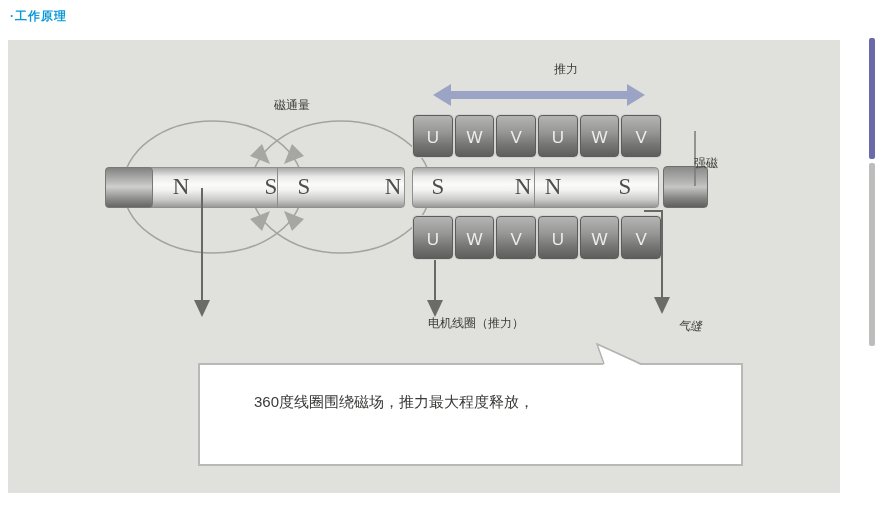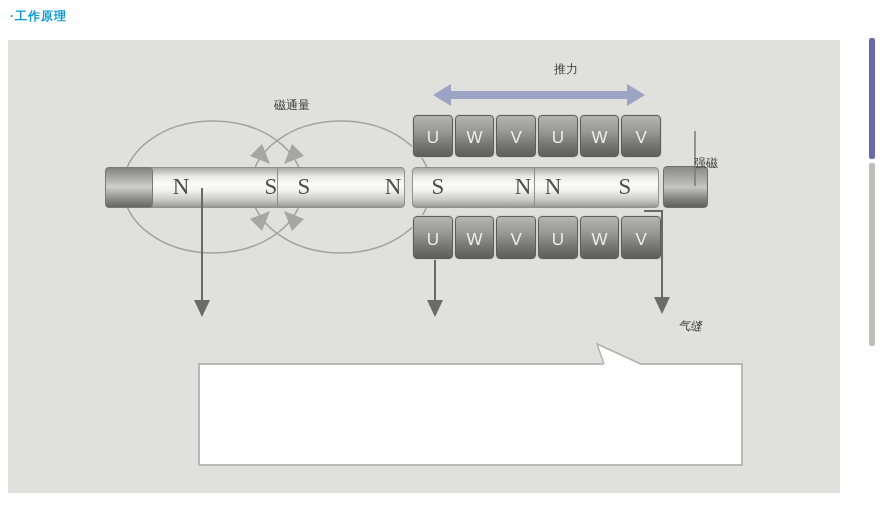--- a/index.html
+++ b/index.html
@@ -96,20 +96,21 @@
     <div class="coil-block">U</div>
     <div class="coil-block">W</div>
     <div class="coil-block">V</div>
     <div class="coil-block">U</div>
     <div class="coil-block">W</div>
     <div class="coil-block">V</div>
   </div>
 
   <div class="note-bubble">
     <div class="note-text">
+      <div>360度线圈围绕磁场，推力最大程度释放，</div>
     </div>
   </div>
 
   <svg class="layer" width="887" height="511">
 
     <polygon points="433,95 451,84 451,91 627,91 627,84 645,95 627,106 627,99 451,99 451,106" fill="#9ba4c5"></polygon>
 
     <line x1="202" y1="188" x2="202" y2="301" stroke="#68686 6" stroke-width="2"></line>
     <line x1="202" y1="188" x2="202" y2="301" stroke="#686866" stroke-width="2"></line>
     <polygon points="194,300 210,300 202,317" fill="#6b6b69"></polygon>
@@ -122,18 +123,19 @@
 
     <line x1="695" y1="131" x2="695" y2="186" stroke="#7a7a78" stroke-width="1.5"></line>
 
     <path d="M604,367 L597,344 L643,366 Z" fill="#ffffff"></path>
     <path d="M604,364 L597,344 L641,364" fill="none" stroke="#b2b2b0" stroke-width="1.5"></path>
   </svg>
 
   <div class="diagram-label" style="left:220px;top:97px;width:90px;">磁通量</div>
   <div class="diagram-label" style="left:498px;top:61px;width:80px;">推力</div>
   <div class="diagram-label" style="left:668px;top:111px;width:50px;margin-top:44px;">强磁</div>
+  <div class="diagram-label" style="left:324px;top:315px;width:200px;">电机线圈（推力）</div>
   <div class="diagram-label" style="left:602px;top:318px;width:100px;font-style:italic;">气缝</div>
 
   <div class="sidebar-thumb thumb-purple"></div>
   <div class="sidebar-thumb thumb-gray"></div>
 
 </div>
 
 </body></html>

